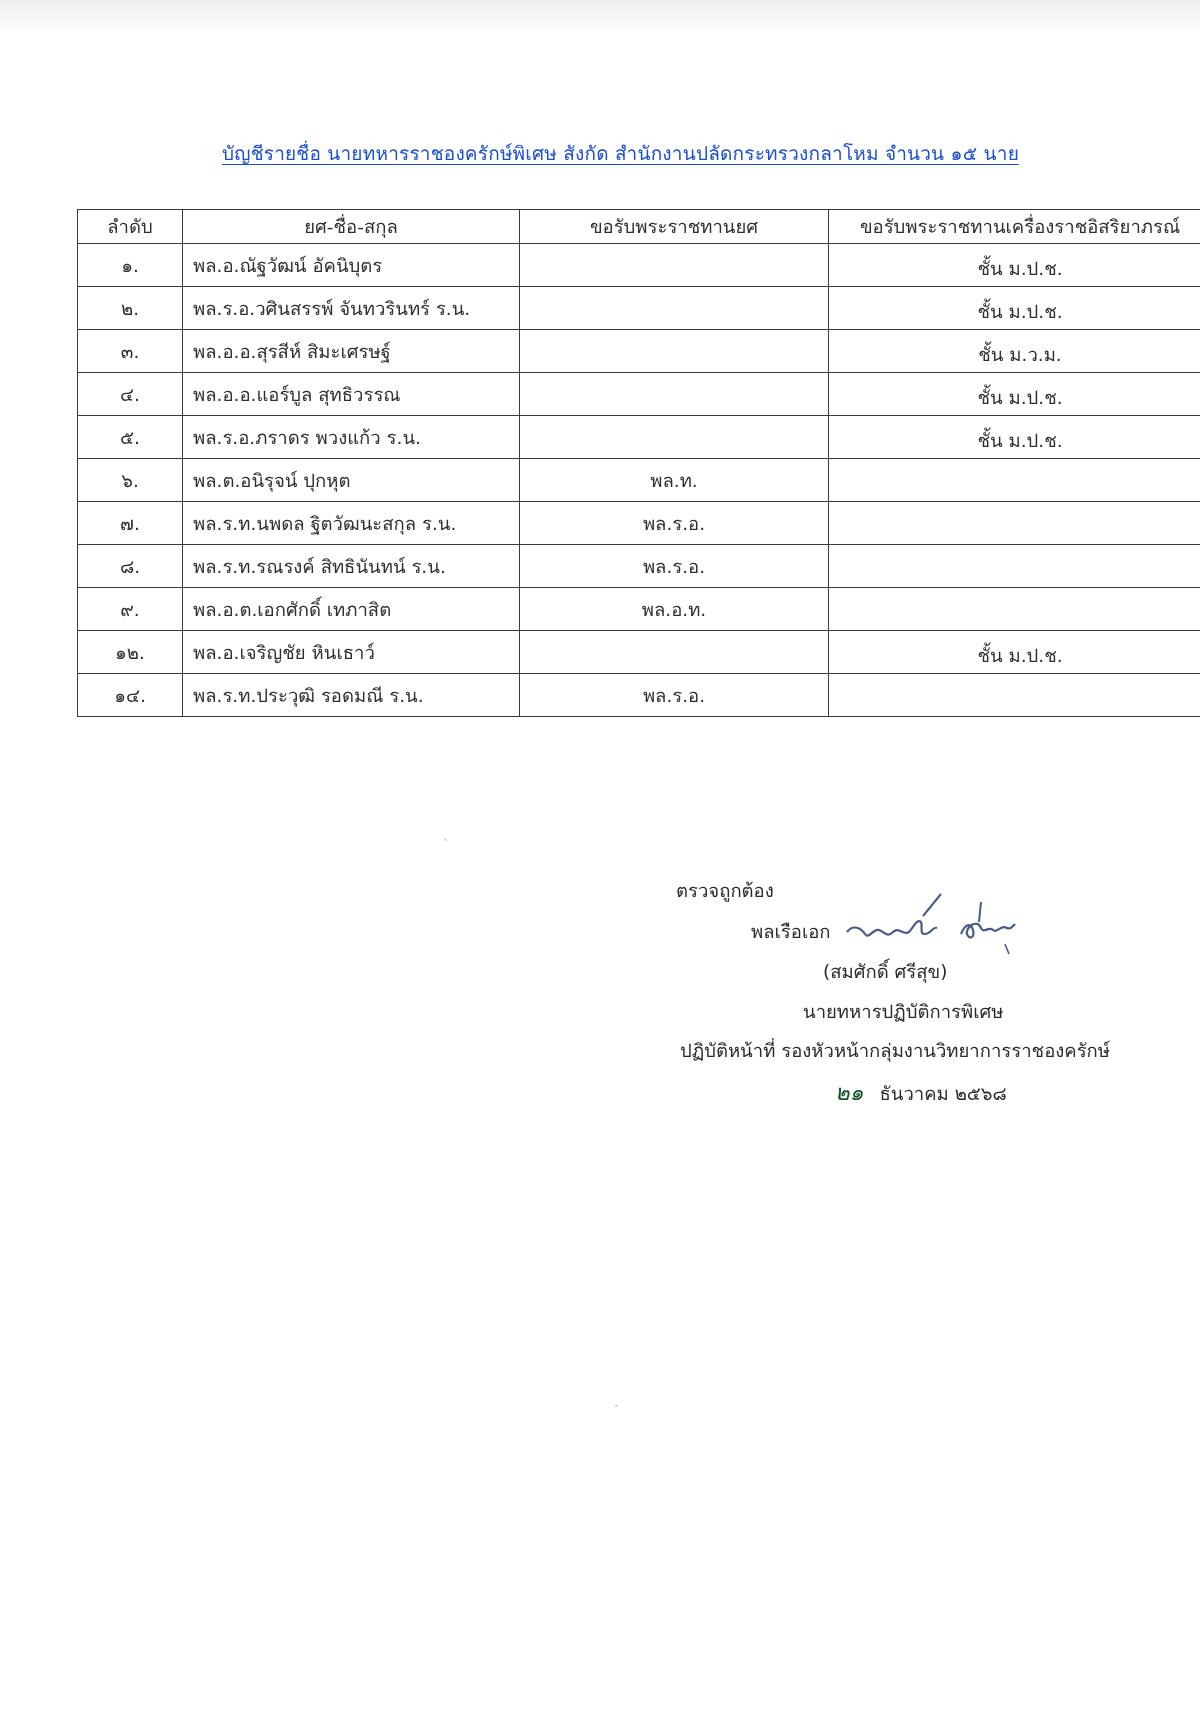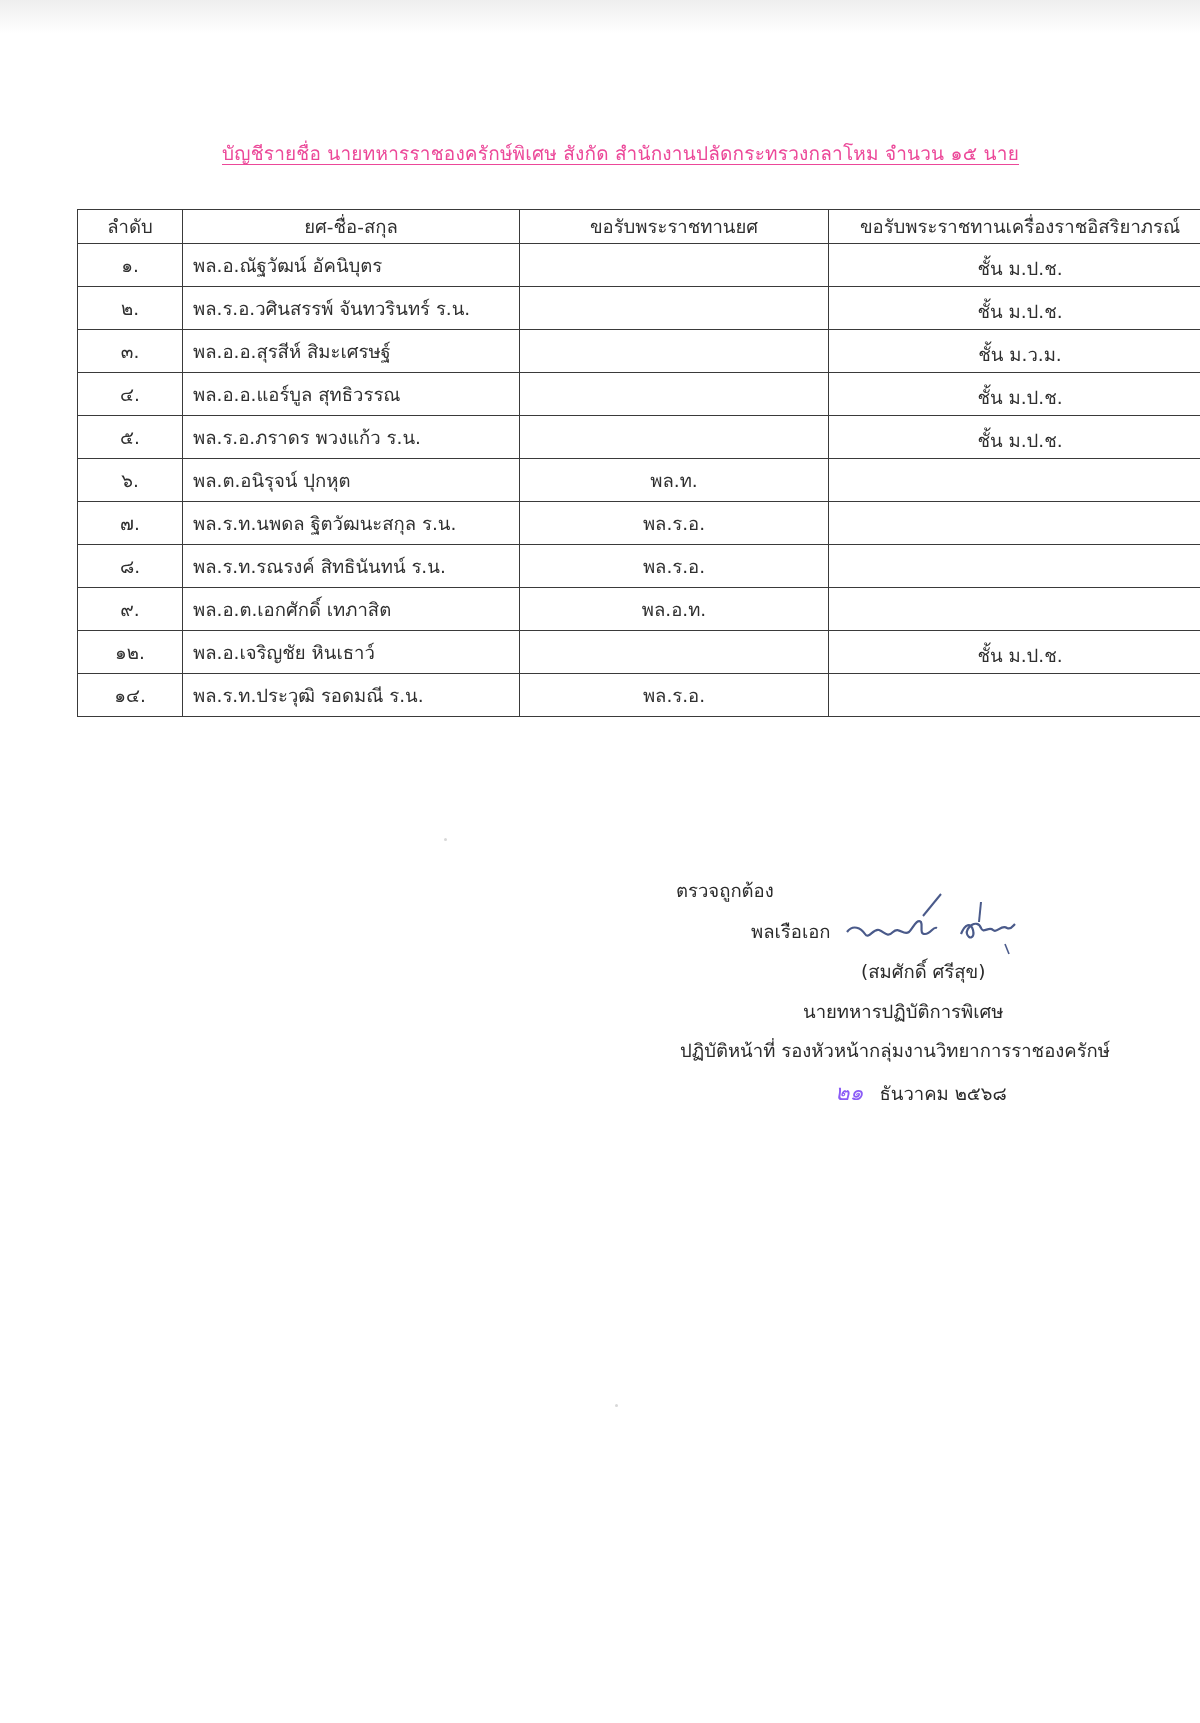--- a/index.html
+++ b/index.html
@@ -10,21 +10,21 @@
     color: #2a2a2a;
     position: relative;
   }
   .top-shade {
     position: absolute; left: 0; top: 0; width: 1200px; height: 34px;
     background: linear-gradient(#eeeeee, #ffffff);
   }
   .page-title {
     position: absolute; left: 222px; top: 138px;
     font-size: 19px; text-decoration: underline; text-underline-offset: 4px;
-    letter-spacing: 0.2px; white-space: nowrap; color: #ec4899;
+    letter-spacing: 0.2px; white-space: nowrap; color: #1d4ed8;
   }
   table.roster {
     position: absolute; left: 77px; top: 209px;
     border-collapse: collapse; table-layout: fixed;
     width: 1134px;
     border-radius: 23px;
   }
   table.roster th, table.roster td {
     border: 1.6px solid #3a3a3a;
     height: 36px; padding: 0; font-size: 18.5px; font-weight: normal;
@@ -39,27 +39,27 @@
   col.w-name { width: 337px; }
   col.w-rank { width: 309px; }
   col.w-dec { width: 383px; }
 
   .sign-block { position: absolute; left: 0; top: 0; width: 1200px; }
   .verified { position: absolute; left: 676px; top: 876px; font-size: 18.5px; }
   .signer-rank { position: absolute; left: 751px; top: 917px; font-size: 18.5px; }
   .signature {
     position: absolute; left: 843px; top: 888px;
   }
-  .signer-name { position: absolute; left: 861px; top: 957px; font-size: 18.5px; text-align: center; }
+  .signer-name { position: absolute; left: 823px; top: 957px; font-size: 18.5px; text-align: center; }
   .signer-pos1 { position: absolute; left: 803px; top: 997px; font-size: 18.5px; }
   .signer-pos2 { position: absolute; left: 680px; top: 1036px; font-size: 18.5px; }
   .sign-date { position: absolute; left: 835px; top: 1075px; font-size: 18.5px; }
   .date-day {
     display: inline-block; font-family: "DejaVu Serif", serif; font-style: italic;
-    color: #8b5cf6; font-size: 22px; margin-right: 16px;
+    color: #14532d; font-size: 22px; margin-right: 16px;
   }
   .speck { position: absolute; width: 3px; height: 3px; background: #d8d8d8; border-radius: 50%; }
 </style>
 </head>
 <body>
 
 <div class="top-shade"></div>
 
 <div class="page-title">บัญชีรายชื่อ นายทหารราชองครักษ์พิเศษ สังกัด สำนักงานปลัดกระทรวงกลาโหม จำนวน ๑๕ นาย</div>
 

